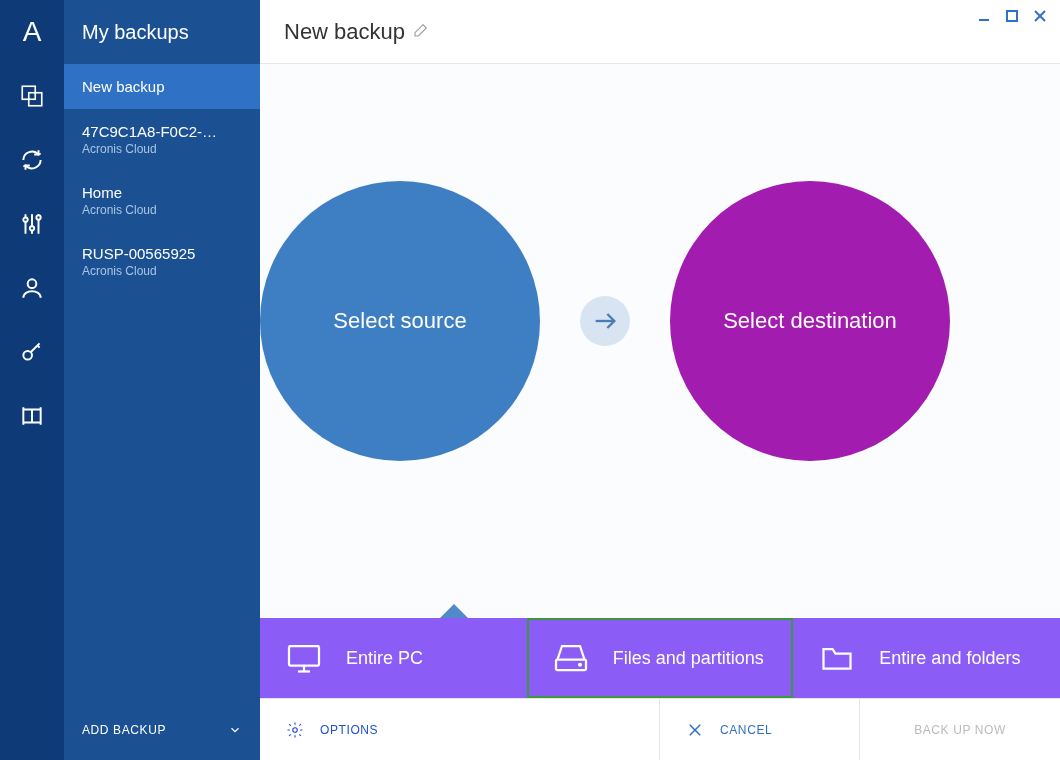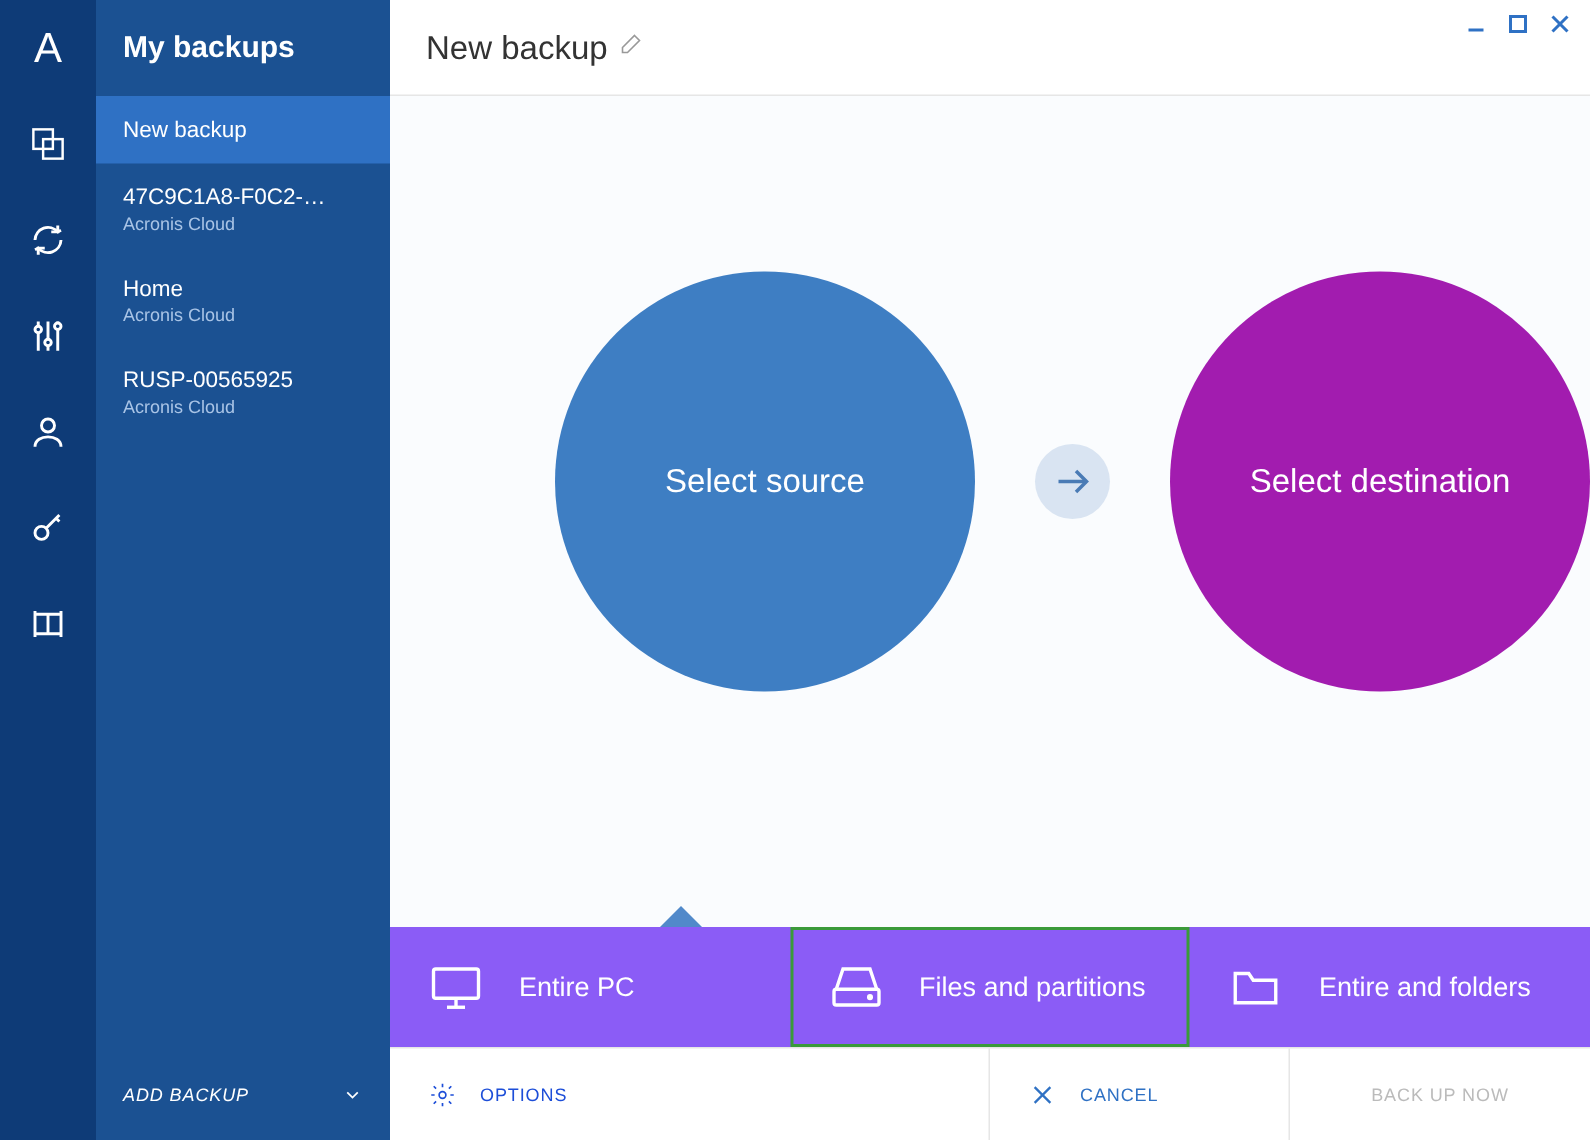--- a/index.html
+++ b/index.html
@@ -7,38 +7,38 @@
 .app { width: 1060px; height: 760px; background: #fff; display: flex; position: relative; overflow: hidden; }
 
 
 .rail { width: 64px; background: #0e3b77; display: flex; flex-direction: column; }
 .rail-item { height: 64px; display: flex; align-items: center; justify-content: center; color: #fff; cursor: pointer; }
 .rail-item svg { width: 26px; height: 26px; }
 .rail-logo { font-size: 28px; font-weight: 300; }
 
 
 .sidebar { width: 196px; background: #1b5192; display: flex; flex-direction: column; color: #fff; }
-.sidebar-header { height: 64px; display: flex; align-items: center; padding: 0 18px; font-size: 20px; font-weight: 700; }
+.sidebar-header { height: 64px; display: flex; align-items: center; padding: 0 18px; font-size: 20px; font-weight: 400; }
 .sidebar-item { padding: 14px 18px; cursor: pointer; }
 .sidebar-item.active { background: #2f71c4; }
 .sidebar-item-title { font-size: 15px; font-weight: 500; }
 .sidebar-item-sub { font-size: 12px; color: #a9c4e6; margin-top: 2px; }
 .sidebar-spacer { flex: 1; }
-.sidebar-add { height: 60px; display: flex; align-items: center; padding: 0 18px; font-size: 12px; letter-spacing: 0.6px; cursor: pointer; justify-content: space-between; font-style: italic; }
+.sidebar-add { height: 60px; display: flex; align-items: center; padding: 0 18px; font-size: 12px; letter-spacing: 0.6px; cursor: pointer; justify-content: space-between; }
 .sidebar-add svg { width: 14px; height: 14px; }
 
 
 .main { flex: 1; display: flex; flex-direction: column; background: #fafcfe; position: relative; }
 .titlebar { height: 64px; background: #fff; border-bottom: 1px solid #e6e6e6; display: flex; align-items: center; padding: 0 24px; }
 .titlebar-title { font-size: 22px; font-weight: 300; color: #333; }
 .titlebar-edit { margin-left: 8px; color: #999; cursor: pointer; }
 .window-controls { position: absolute; top: 8px; right: 12px; display: flex; gap: 12px; }
 .window-controls span { color: #2f71c4; font-size: 16px; font-weight: bold; cursor: pointer; width: 16px; height: 16px; display: inline-flex; align-items: center; justify-content: center; }
 
-.content { flex: 1; display: flex; align-items: center; justify-content: flex-end; padding-bottom: 40px; position: relative; }
+.content { flex: 1; display: flex; align-items: center; justify-content: flex-start; padding-bottom: 40px; position: relative; }
 .circles { display: flex; align-items: center; gap: 40px; }
 .circle { width: 280px; height: 280px; border-radius: 50%; display: flex; align-items: center; justify-content: center; color: #fff; font-size: 22px; font-weight: 300; cursor: pointer; }
 .circle.source { background: #3e7ec3; }
 .circle.dest { background: #a21caf; }
 .arrow-circle { width: 50px; height: 50px; border-radius: 50%; background: #d9e4f2; display: flex; align-items: center; justify-content: center; }
 .arrow-circle svg { width: 28px; height: 28px; color: #4a7bb5; }
 
 
 .pointer-up { position: absolute; bottom: 142px; left: 180px; width: 0; height: 0; border-left: 14px solid transparent; border-right: 14px solid transparent; border-bottom: 14px solid #5189ca; }
 

